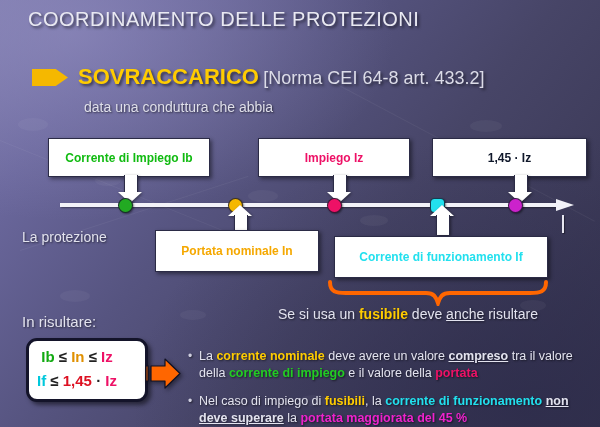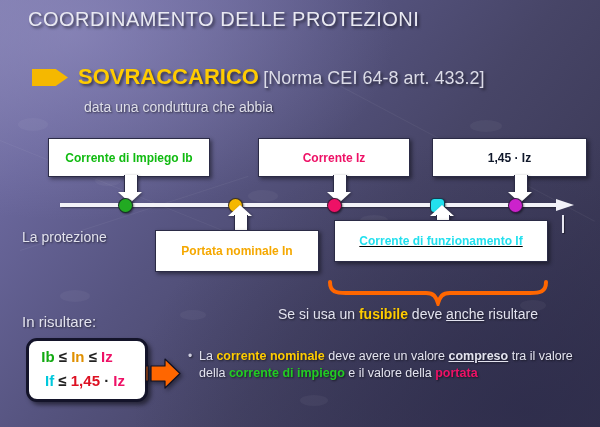--- a/index.html
+++ b/index.html
@@ -126,21 +126,21 @@
   <div class="head2">
     <span class="kw">SOVRACCARICO</span>
     <span class="norm">[Norma CEI 64-8 art. 433.2]</span>
   </div>
   <div class="sub">data una conduttura che abbia</div>
 
   <div class="cbox" style="left:48px;top:138px;width:160px;height:37px;">
     <span style="color:#11bb11;">Corrente di Impiego Ib</span>
   </div>
   <div class="cbox" style="left:258px;top:138px;width:150px;height:37px;">
-    <span style="color:#ee1166;">Corrente Iz</span>
+    <span style="color:#ee1166;">Impiego Iz</span>
   </div>
   <div class="cbox" style="left:432px;top:138px;width:153px;height:37px;">
     <span style="color:#0f172a;">1,45 · Iz</span>
   </div>
 
   <div class="darrow" style="left:118px;top:175px;width:24px;height:28px;">
     <div class="stem" style="height:18px;"></div>
       <div class="head" style="top:17px;"></div>
   </div>
   <div class="darrow" style="left:327px;top:175px;width:24px;height:28px;">
@@ -167,21 +167,21 @@
       <div class="stem" style="top:10px;height:20px;"></div>
   </div>
   <div class="uarrow" style="left:430px;top:205px;width:24px;height:28px;">
     <div class="head"></div>
       <div class="stem" style="top:10px;height:20px;"></div>
   </div>
 
   <div class="cbox" style="left:155px;top:230px;width:162px;height:40px;">
     <span style="color:#f5a800;">Portata nominale In</span>
   </div>
-  <div class="cbox" style="left:334px;top:220px;width:212px;height:40px;text-decoration:underline;">
+  <div class="cbox" style="left:334px;top:236px;width:212px;height:40px;">
     <span style="color:#22e0ee;">Corrente di funzionamento If</span>
   </div>
 
   <div class="lblleft">
     <div>La protezione</div>
   </div>
 
   <div class="brace">
     <svg width="224" height="26" viewBox="0 0 224 26">
       <path d="M4 2 C4 12, 10 13, 20 13 L100 13 C108 13, 110 17, 112 23 C114 17, 116 13, 124 13 L204 13 C214 13, 220 12, 220 2" fill="none" stroke="#ff6600" stroke-width="4" stroke-linecap="round"></path>
@@ -189,27 +189,28 @@
   </div>
 
   <div class="braceTxt">
     <span>Se si usa un </span><b class="y">fusibile</b><span> deve </span><u class="u">anche</u><span> risultare</span>
   </div>
 
   <div class="indef">In risultare:</div>
 
   <div class="fbox">
     <div class="frow" style="top:7px;"><span style="color: rgb(17, 170, 17);">Ib</span><span style="color: rgb(34, 34, 34);"> ≤ </span><span style="color: rgb(224, 144, 0);">In</span><span style="color: rgb(34, 34, 34);"> ≤ </span><span style="color: rgb(238, 17, 102);">Iz</span></div>
-    <div class="frow" style="top:31px;text-align:right;"><span style="color: rgb(0, 200, 220);">If</span><span style="color: rgb(34, 34, 34);"> ≤ </span><span style="color: rgb(221, 17, 34);">1,45</span><span style="color: rgb(34, 34, 34);"> · </span><span style="color: rgb(238, 17, 102);">Iz</span></div>
+    <div class="frow" style="top:31px;"><span style="color: rgb(0, 200, 220);">If</span><span style="color: rgb(34, 34, 34);"> ≤ </span><span style="color: rgb(221, 17, 34);">1,45</span><span style="color: rgb(34, 34, 34);"> · </span><span style="color: rgb(238, 17, 102);">Iz</span></div>
   </div>
 
   <div class="oarrow">
     <svg width="36" height="33" viewBox="0 0 36 33">
       <path d="M1 9 L3 9 L3 24 L1 24 Z" fill="#ff6600" stroke="#111122" stroke-width="1.2"></path>
       <path d="M6 9 L20 9 L20 2 L35 16.5 L20 31 L20 24 L6 24 Z" fill="#ff6600" stroke="#111122" stroke-width="1.2" stroke-linejoin="round"></path>
     </svg>
   </div>
 
   <div class="blist">
     <div class="bitem" id="b0"><span>La </span><b class="y">corrente nominale</b><span> deve avere un valore </span><u class="u" style="font-weight: bold;">compreso</u><span> tra il valore della </span><b class="g">corrente di impiego</b><span> e il valore della </span><b class="m">portata</b></div>
+    <div class="bitem" id="b1"><span>Nel caso di impiego di </span><b class="y">fusibili</b><span>, la </span><b class="c">corrente di funzionamento</b><span> </span><u class="u" style="font-weight: bold;">non deve superare</u><span> la </span><b class="p">portata maggiorata del 45 %</b></div>
   </div>
 
 </div>
 
 </body></html>

